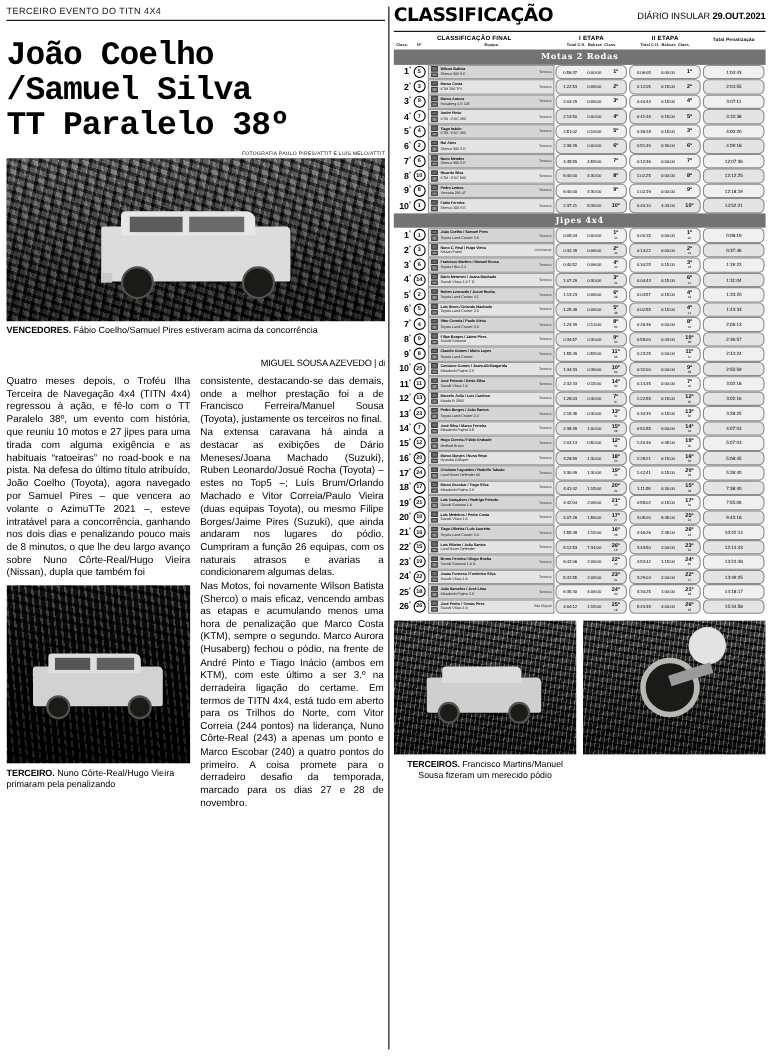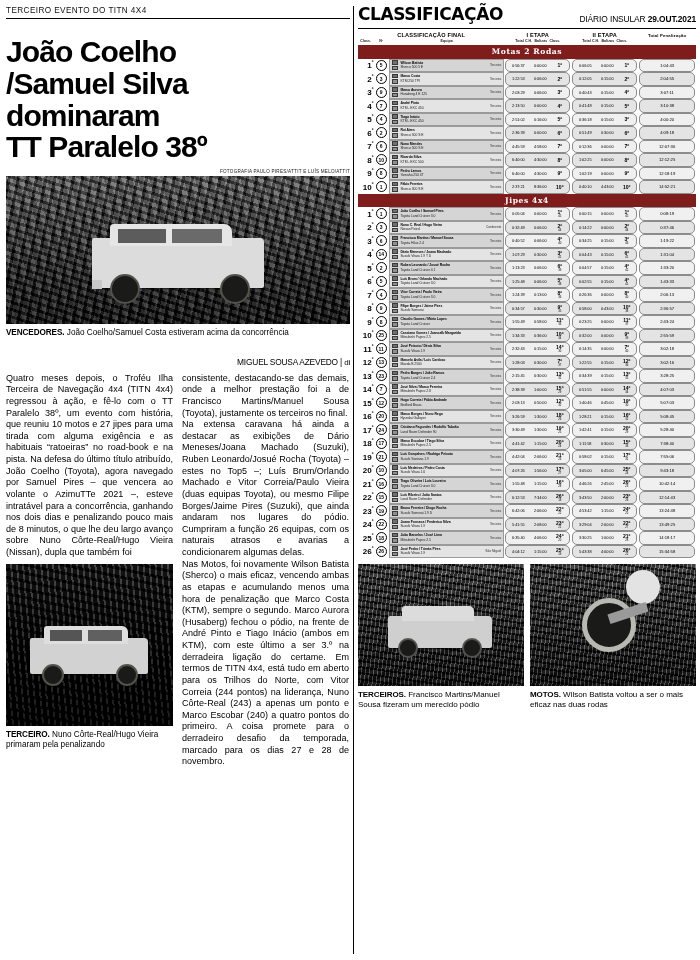--- a/index.html
+++ b/index.html
@@ -15,21 +15,21 @@
   .left { position:absolute; left:6px; top:6px; width:344px; }
 
   .kicker {
     font-family:"Liberation Sans", sans-serif;
     font-size:8.2px; letter-spacing:.4px; font-weight:400;
     color:#111; text-transform:uppercase; padding-bottom:3px;
   }
   .rule-top { border-top:1px solid #000; margin-bottom:2px; }
 
   .headline {
-    font-family:Liberation Sans, sans-serif;
+    font-family:Liberation Mono, monospace;
     font-weight:bold; font-size:30px; line-height:1.06;
     letter-spacing:-0.9px; color:#000; margin-top:17px;
   }
   .headline div { white-space:nowrap; }
 
   .photo-credit {
     text-align:right; font-size:4.6px; letter-spacing:.25px;
     color:#222; margin-top:6px; margin-bottom:2px;
     text-transform:uppercase;
   }
@@ -102,21 +102,21 @@
   .bodytext p { margin:0; }
 
   .fig-small { width:100%; height:162px; position:relative; overflow:hidden; margin-top:5px; }
 
   
   .vrule { position:absolute; top:6px; bottom:6px; width:1px; background:#000; }
 
   
   .right { position:absolute; left:358px; top:4px; width:338px; }
 
-  .masthead { display:flex; align-items:flex-end; justify-content:space-between; }
+  .masthead { display:flex; align-items:center; justify-content:space-between; }
   .sect-title {
     font-family:"DejaVu Sans", sans-serif; font-weight:bold;
     font-size:17px; letter-spacing:-.4px;
   }
   .paper { font-size:8.4px; letter-spacing:-.1px; }
   .paper b { font-weight:normal; }
   .paper .date { font-weight:bold; }
 
   .rule-r { border-top:1px solid #000; margin-top:4px; }
 
@@ -124,21 +124,21 @@
   table.cls { width:100%; border-collapse:collapse; table-layout:fixed; }
   .thead-main td {
     text-align:center; font-weight:bold; font-size:5.6px;
     letter-spacing:.2px; padding:3px 0 1px;
   }
   .thead-sub td {
     text-align:center; font-weight:bold; font-size:3.5px;
     letter-spacing:.1px; padding:0 0 2px; color:#111;
   }
   .sect-band td {
-    background:#7f1d1d; color:#fff; text-align:center;
+    background:#737373; color:#fff; text-align:center;
     font-family:"DejaVu Serif", serif;
     font-size:7.6px; font-weight:bold; letter-spacing:.6px;
     padding:2px 0 2.5px;
   }
   tr.row td { padding:0; vertical-align:middle; }
   tr.row.alt .cell-in { background:#e4e4e4; }
 
   .pos {
     font-weight:bold; font-size:8px; text-align:right;
     padding-right:1px; white-space:nowrap;
@@ -179,56 +179,55 @@
   .totcell {
     background:#f0f0f0; border:1px solid #8c8c8c; border-radius:5px;
     text-align:center; font-size:4.2px; min-height:13.5px;
     display:flex; align-items:center; justify-content:center;
     margin:0 1px;
   }
 
   .rbottom { display:flex; gap:6px; margin-top:6px; }
   .rb { width:166px; }
   .rb .fig { width:100%; height:122px; position:relative; overflow:hidden; }
-  .rb .caption { font-size:8px; }
+  .rb .caption { font-size:8px;text-align:center; }
 </style>
 </head>
 <body>
 
 <div class="page">
 
   <div class="left">
 
     <div class="kicker">TERCEIRO EVENTO DO TITN 4X4</div>
     <div class="rule-top"></div>
 
     <div class="headline">
       <div>João Coelho</div>
       <div>/Samuel Silva</div>
-      <div>dominaram</div>
       <div>TT Paralelo 38º</div>
     </div>
 
     <div class="photo-credit">FOTOGRAFIA  PAULO PIRES/ATTIT E LUÍS MELO/ATTIT</div>
 
     <div class="photo main">
       <div class="tex"></div>
 
       <div class="vehicle veh-body" style="left:86px;top:62px;width:172px;height:50px;background:#dcdcd6;"></div>
       <div class="vehicle" style="left:104px;top:48px;width:122px;height:22px;background:#e6e6e0;border-radius:4px 8px 0 0;"></div>
       <div class="vehicle" style="left:112px;top:53px;width:48px;height:14px;background:#5c5c58;"></div>
       <div class="vehicle" style="left:166px;top:53px;width:50px;height:14px;background:#6a6a64;"></div>
       <div class="wheel" style="left:104px;top:98px;width:30px;height:30px;"></div>
       <div class="wheel" style="left:214px;top:98px;width:30px;height:30px;"></div>
       <div class="vehicle" style="left:86px;top:104px;width:10px;height:9px;background:#c9c9c3;"></div>
     </div>
 
     <div class="caption">
       <b>VENCEDORES.</b>
-      <span class="txt">João Coelho/Samuel Costa estiveram acima da concorrência</span>
+      <span class="txt">Fábio Coelho/Samuel Pires estiveram acima da concorrência</span>
     </div>
 
 
     <div class="byline">
       <span>MIGUEL SOUSA AZEVEDO</span><span> | </span><span class="di">di</span>
     </div>
 
     <div class="bodycols">
       <div class="bodycol">
         <div class="bodytext">Quatro meses depois, o Troféu Ilha Terceira de Navegação 4x4 (TITN 4x4) regressou à ação, e fê-lo com o TT Paralelo 38º, um evento com história, que reuniu 10 motos e 27 jipes para uma tirada com alguma exigência e as habituais “ratoeiras” no road-book e na pista. Na defesa do último título atribuído, João Coelho (Toyota), agora navegado por Samuel Pires – que vencera ao volante o AzimuTTe 2021 –, esteve intratável para a concorrência, ganhando nos dois dias e penalizando pouco mais de 8 minutos, o que lhe deu largo avanço sobre Nuno Côrte-Real/Hugo Vieira (Nissan), dupla que também foi</div>
@@ -241,21 +240,21 @@
           <div class="wheel" style="left:36px;top:100px;width:22px;height:22px;"></div>
           <div class="wheel" style="left:110px;top:100px;width:22px;height:22px;"></div>
         </div>
         <div class="caption">
           <b>TERCEIRO.</b>
           <span class="txt">Nuno Côrte-Real/Hugo Vieira primaram pela penalizando</span>
         </div>
       </div>
       <div class="bodycol">
         <div class="bodytext">
-          <p>consistente, destacando-se das demais, onde a melhor prestação foi a de Francisco Martins/Manuel Sousa (Toyota), justamente os terceiros no final.</p>
+          <p>consistente, destacando-se das demais, onde a melhor prestação foi a de Francisco Ferreira/Manuel Sousa (Toyota), justamente os terceiros no final.</p>
           <p>Na extensa caravana há ainda a destacar as exibições de Dário Meneses/Joana Machado (Suzuki), Ruben Leonardo/Josué Rocha (Toyota) – estes no Top5 –; Luís Brum/Orlando Machado e Vitor Correia/Paulo Vieira (duas equipas Toyota), ou mesmo Filipe Borges/Jaime Pires (Suzuki), que ainda andaram nos lugares do pódio. Cumpriram a função 26 equipas, com os naturais atrasos e avarias a condicionarem algumas delas.</p>
           <p>Nas Motos, foi novamente Wilson Batista (Sherco) o mais eficaz, vencendo ambas as etapas e acumulando menos uma hora de penalização que Marco Costa (KTM), sempre o segundo. Marco Aurora (Husaberg) fechou o pódio, na frente de André Pinto e Tiago Inácio (ambos em KTM), com este último a ser 3.º na derradeira ligação do certame. Em termos de TITN 4x4, está tudo em aberto para os Trilhos do Norte, com Vitor Correia (244 pontos) na liderança, Nuno Côrte-Real (243) a apenas um ponto e Marco Escobar (240) a quatro pontos do primeiro. A coisa promete para o derradeiro desafio da temporada, marcado para os dias 27 e 28 de novembro.</p>
         </div>
       </div>
     </div>
   </div>
 
   <div class="vrule" style="left:353px;"></div>
 
   <div class="right">
@@ -1618,20 +1617,16 @@
           <span class="txt">Francisco Martins/Manuel Sousa fizeram um merecido pódio</span>
         </div>
       </div>
       <div class="rb">
         <div class="fig">
           <div class="tex brush"></div>
           <div class="wheel" style="left:52px;top:34px;width:54px;height:54px;border:5px solid #b9b9b3;"></div>
           <div class="vehicle" style="left:96px;top:6px;width:34px;height:34px;border-radius:50%;background:#e3e3dd;"></div>
           <div class="vehicle" style="left:78px;top:44px;width:40px;height:10px;background:#9a9a94;transform:rotate(-18deg);"></div>
         </div>
-        <div class="caption">
-          <b>MOTOS.</b>
-          <span class="txt">Wilson Batista voltou a ser o mais eficaz nas duas rodas</span>
-        </div>
       </div>
     </div>
   </div>
 </div>
 
 </body></html>

